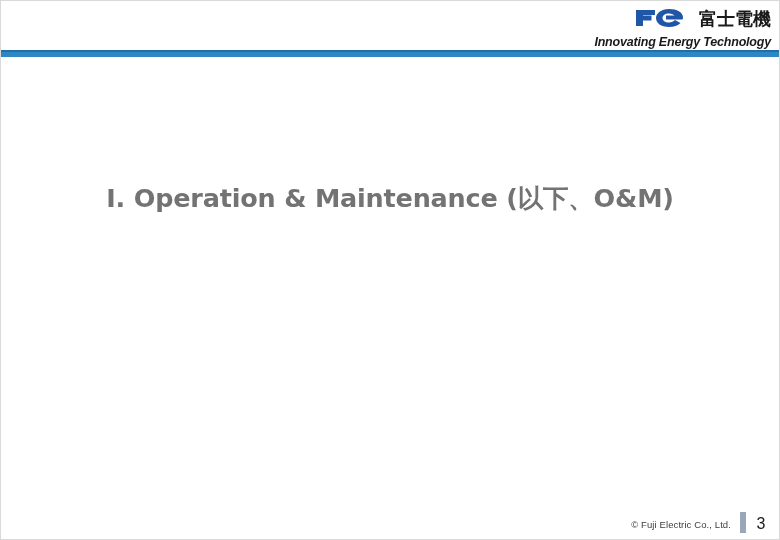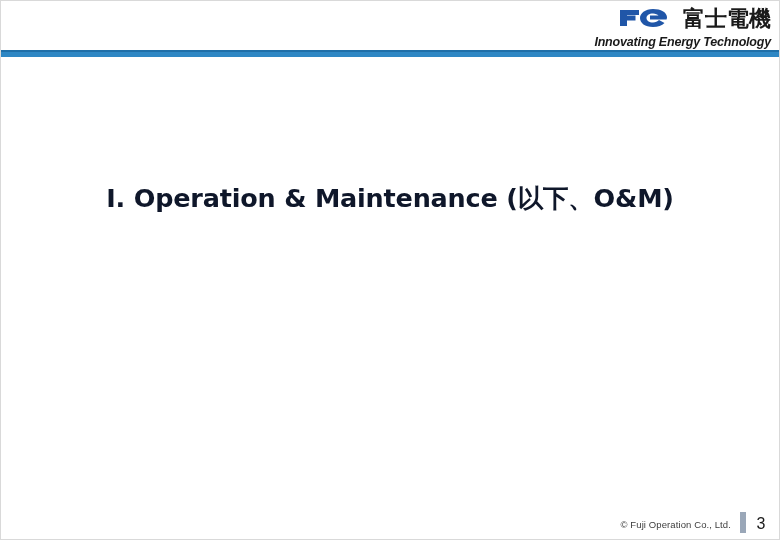--- a/index.html
+++ b/index.html
@@ -48,21 +48,21 @@
     justify-content: flex-end;
     gap: 8px;
   }
 
   .fe-mark {
     display: block;
   }
 
   .logo-jp {
     font-family: "DejaVu Sans", "Liberation Sans", sans-serif;
-    font-size: 22px;
+    font-size: 18px;
     font-weight: bold;
     color: #1a1a1a;
     letter-spacing: 0px;
     line-height: 1;
     white-space: nowrap;
   }
 
   .logo-tagline {
     margin-top: 3px;
     font-family: "Liberation Sans", sans-serif;
@@ -106,21 +106,21 @@
     width: 778px;
     height: 452px;
   }
 
   .slide-title {
     position: absolute;
     left: 0;
     top: 122px;
     width: 778px;
     text-align: center;
-    color: #0f172a;
+    color: #737373;
     font-family: "DejaVu Sans", "Liberation Sans", sans-serif;
     font-weight: bold;
     font-size: 25.5px;
     line-height: 38px;
     letter-spacing: -0.2px;
   }
   .slide-title .line1 { display: block; white-space: nowrap; }
   .slide-title .line2 { display: block; white-space: nowrap; }
 
   
@@ -194,18 +194,18 @@
     <div class="line-main"></div>
   </div>
 
   <div class="body-area">
     <div class="slide-title">
       <span class="line1">Ⅰ. Operation &amp; Maintenance (以下、O&amp;M)</span>
     </div>
   </div>
 
   <div class="footer">
-    <div class="copyright">© Fuji Operation Co., Ltd.</div>
+    <div class="copyright">© Fuji Electric Co., Ltd.</div>
     <div class="page-sep"></div>
     <div class="page-number">3</div>
   </div>
 
 </div>
 
 </body></html>

